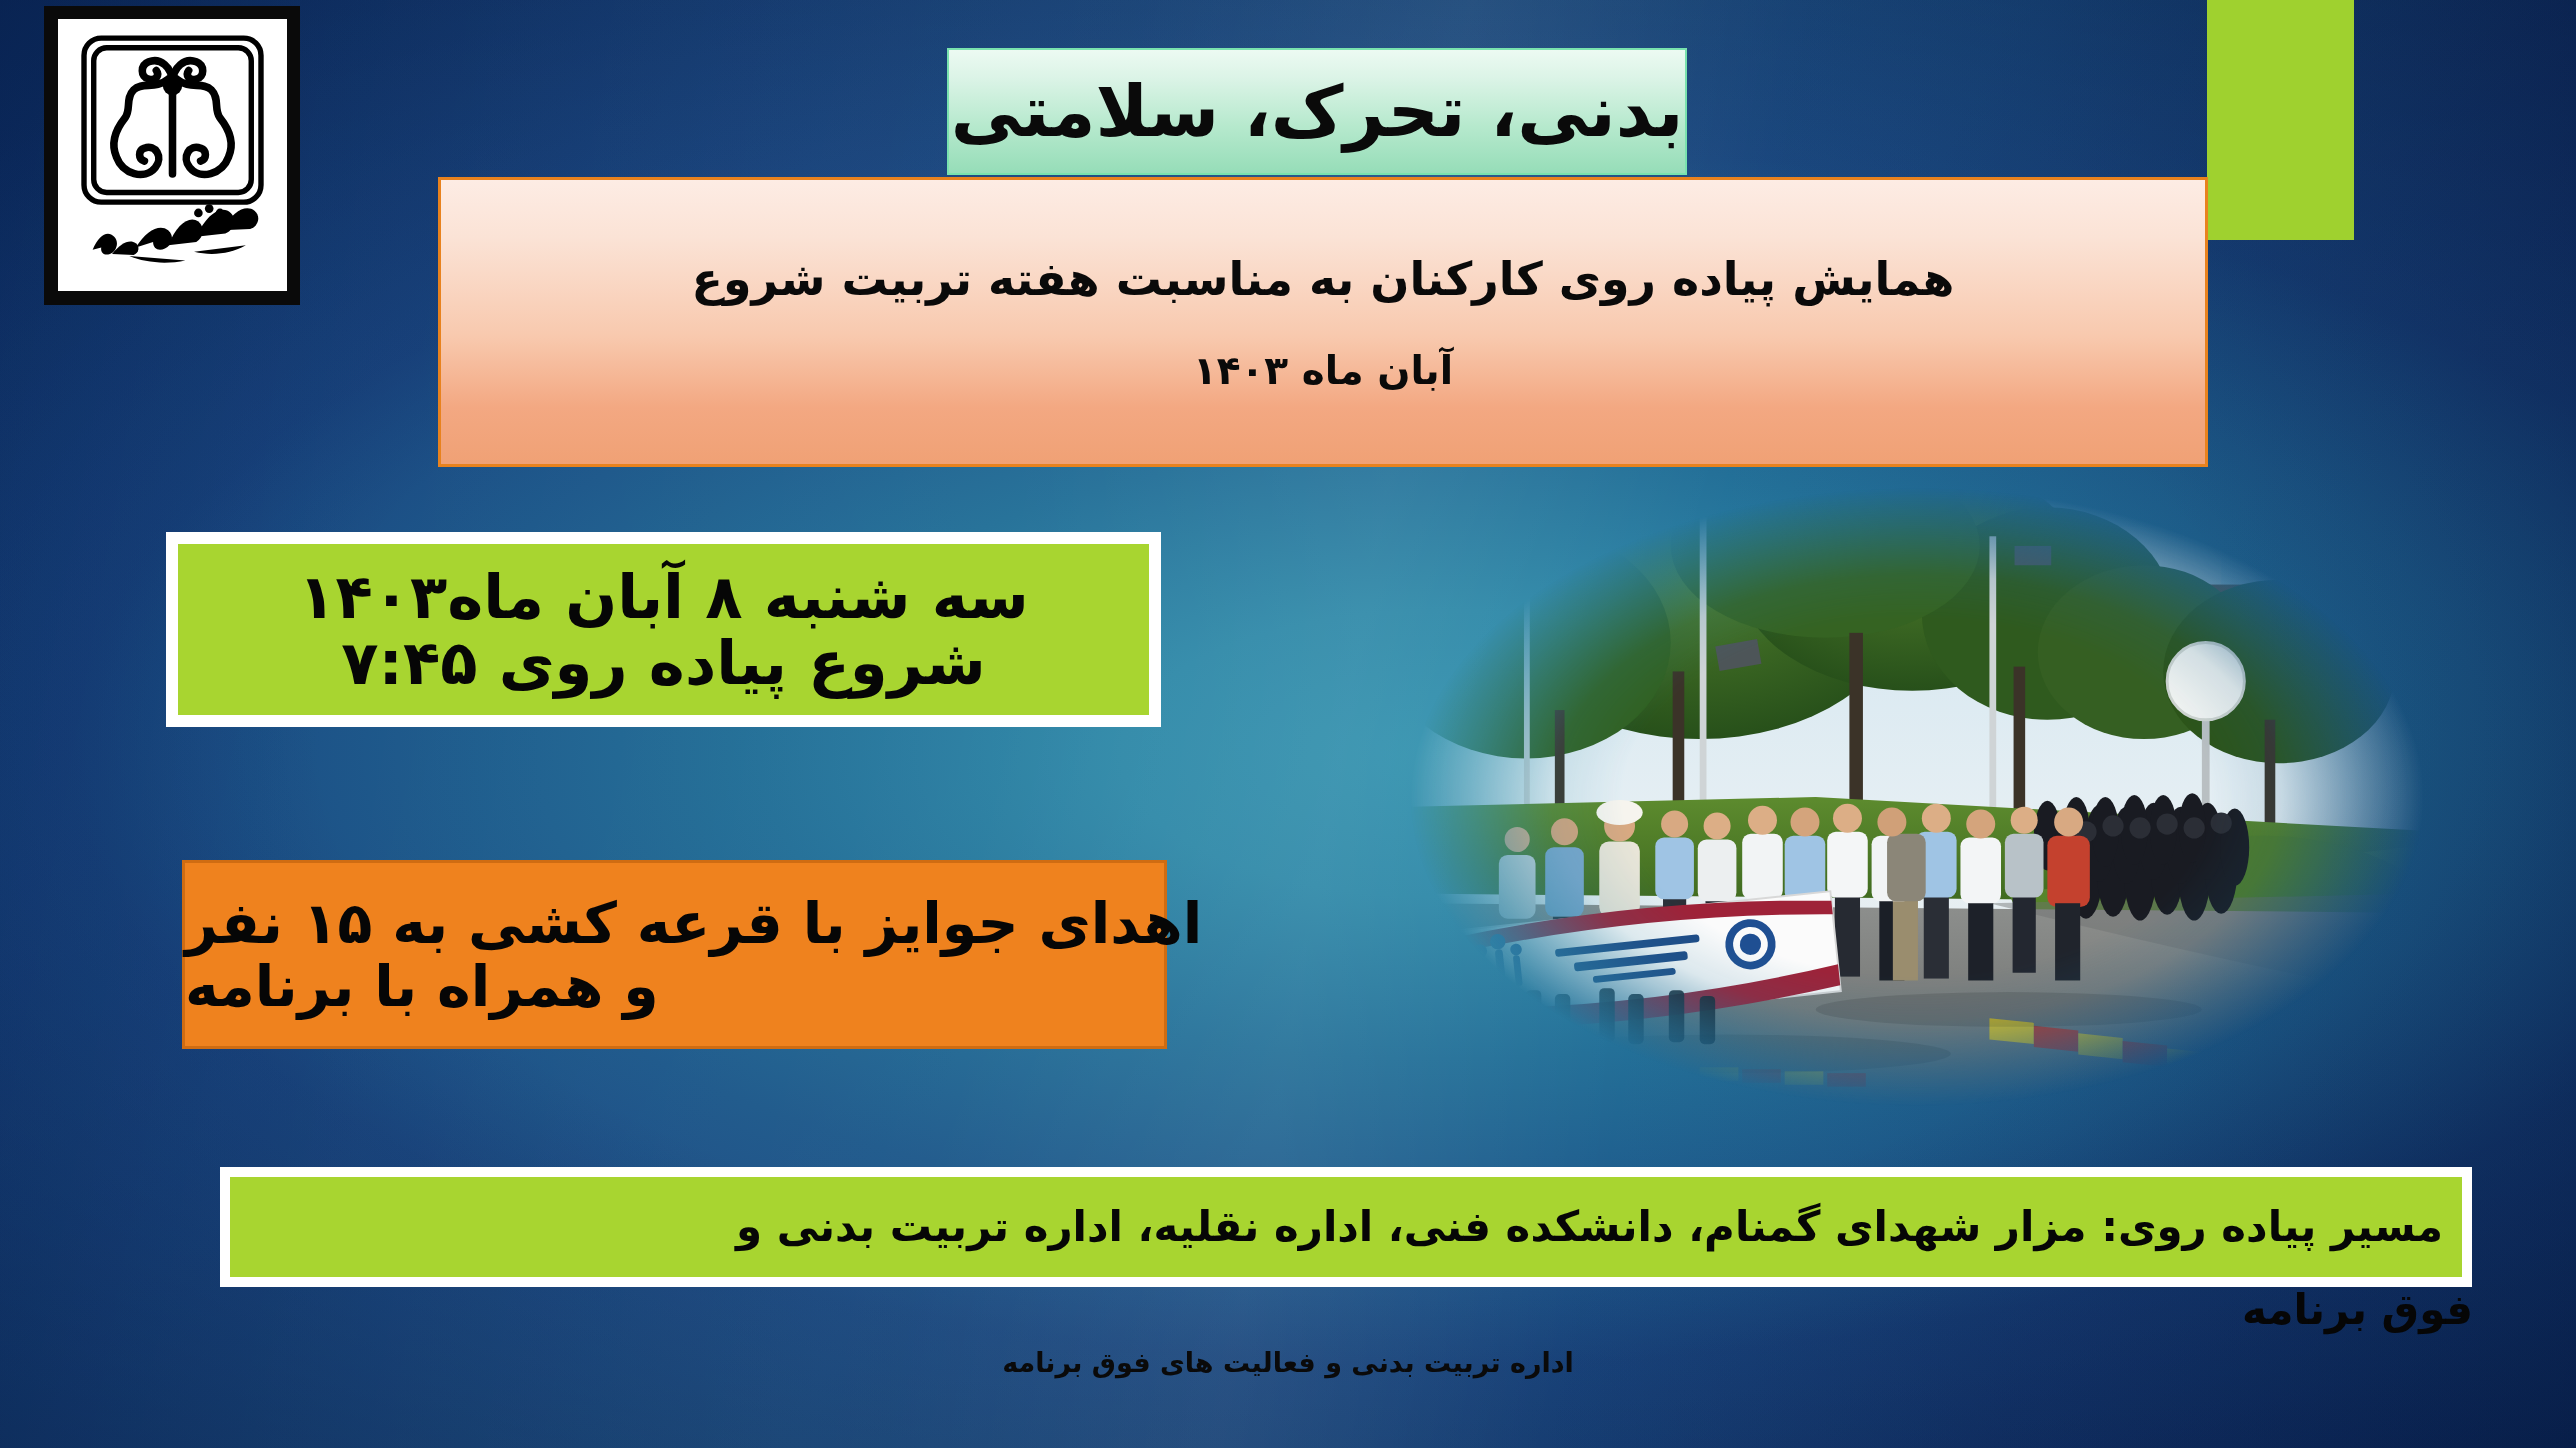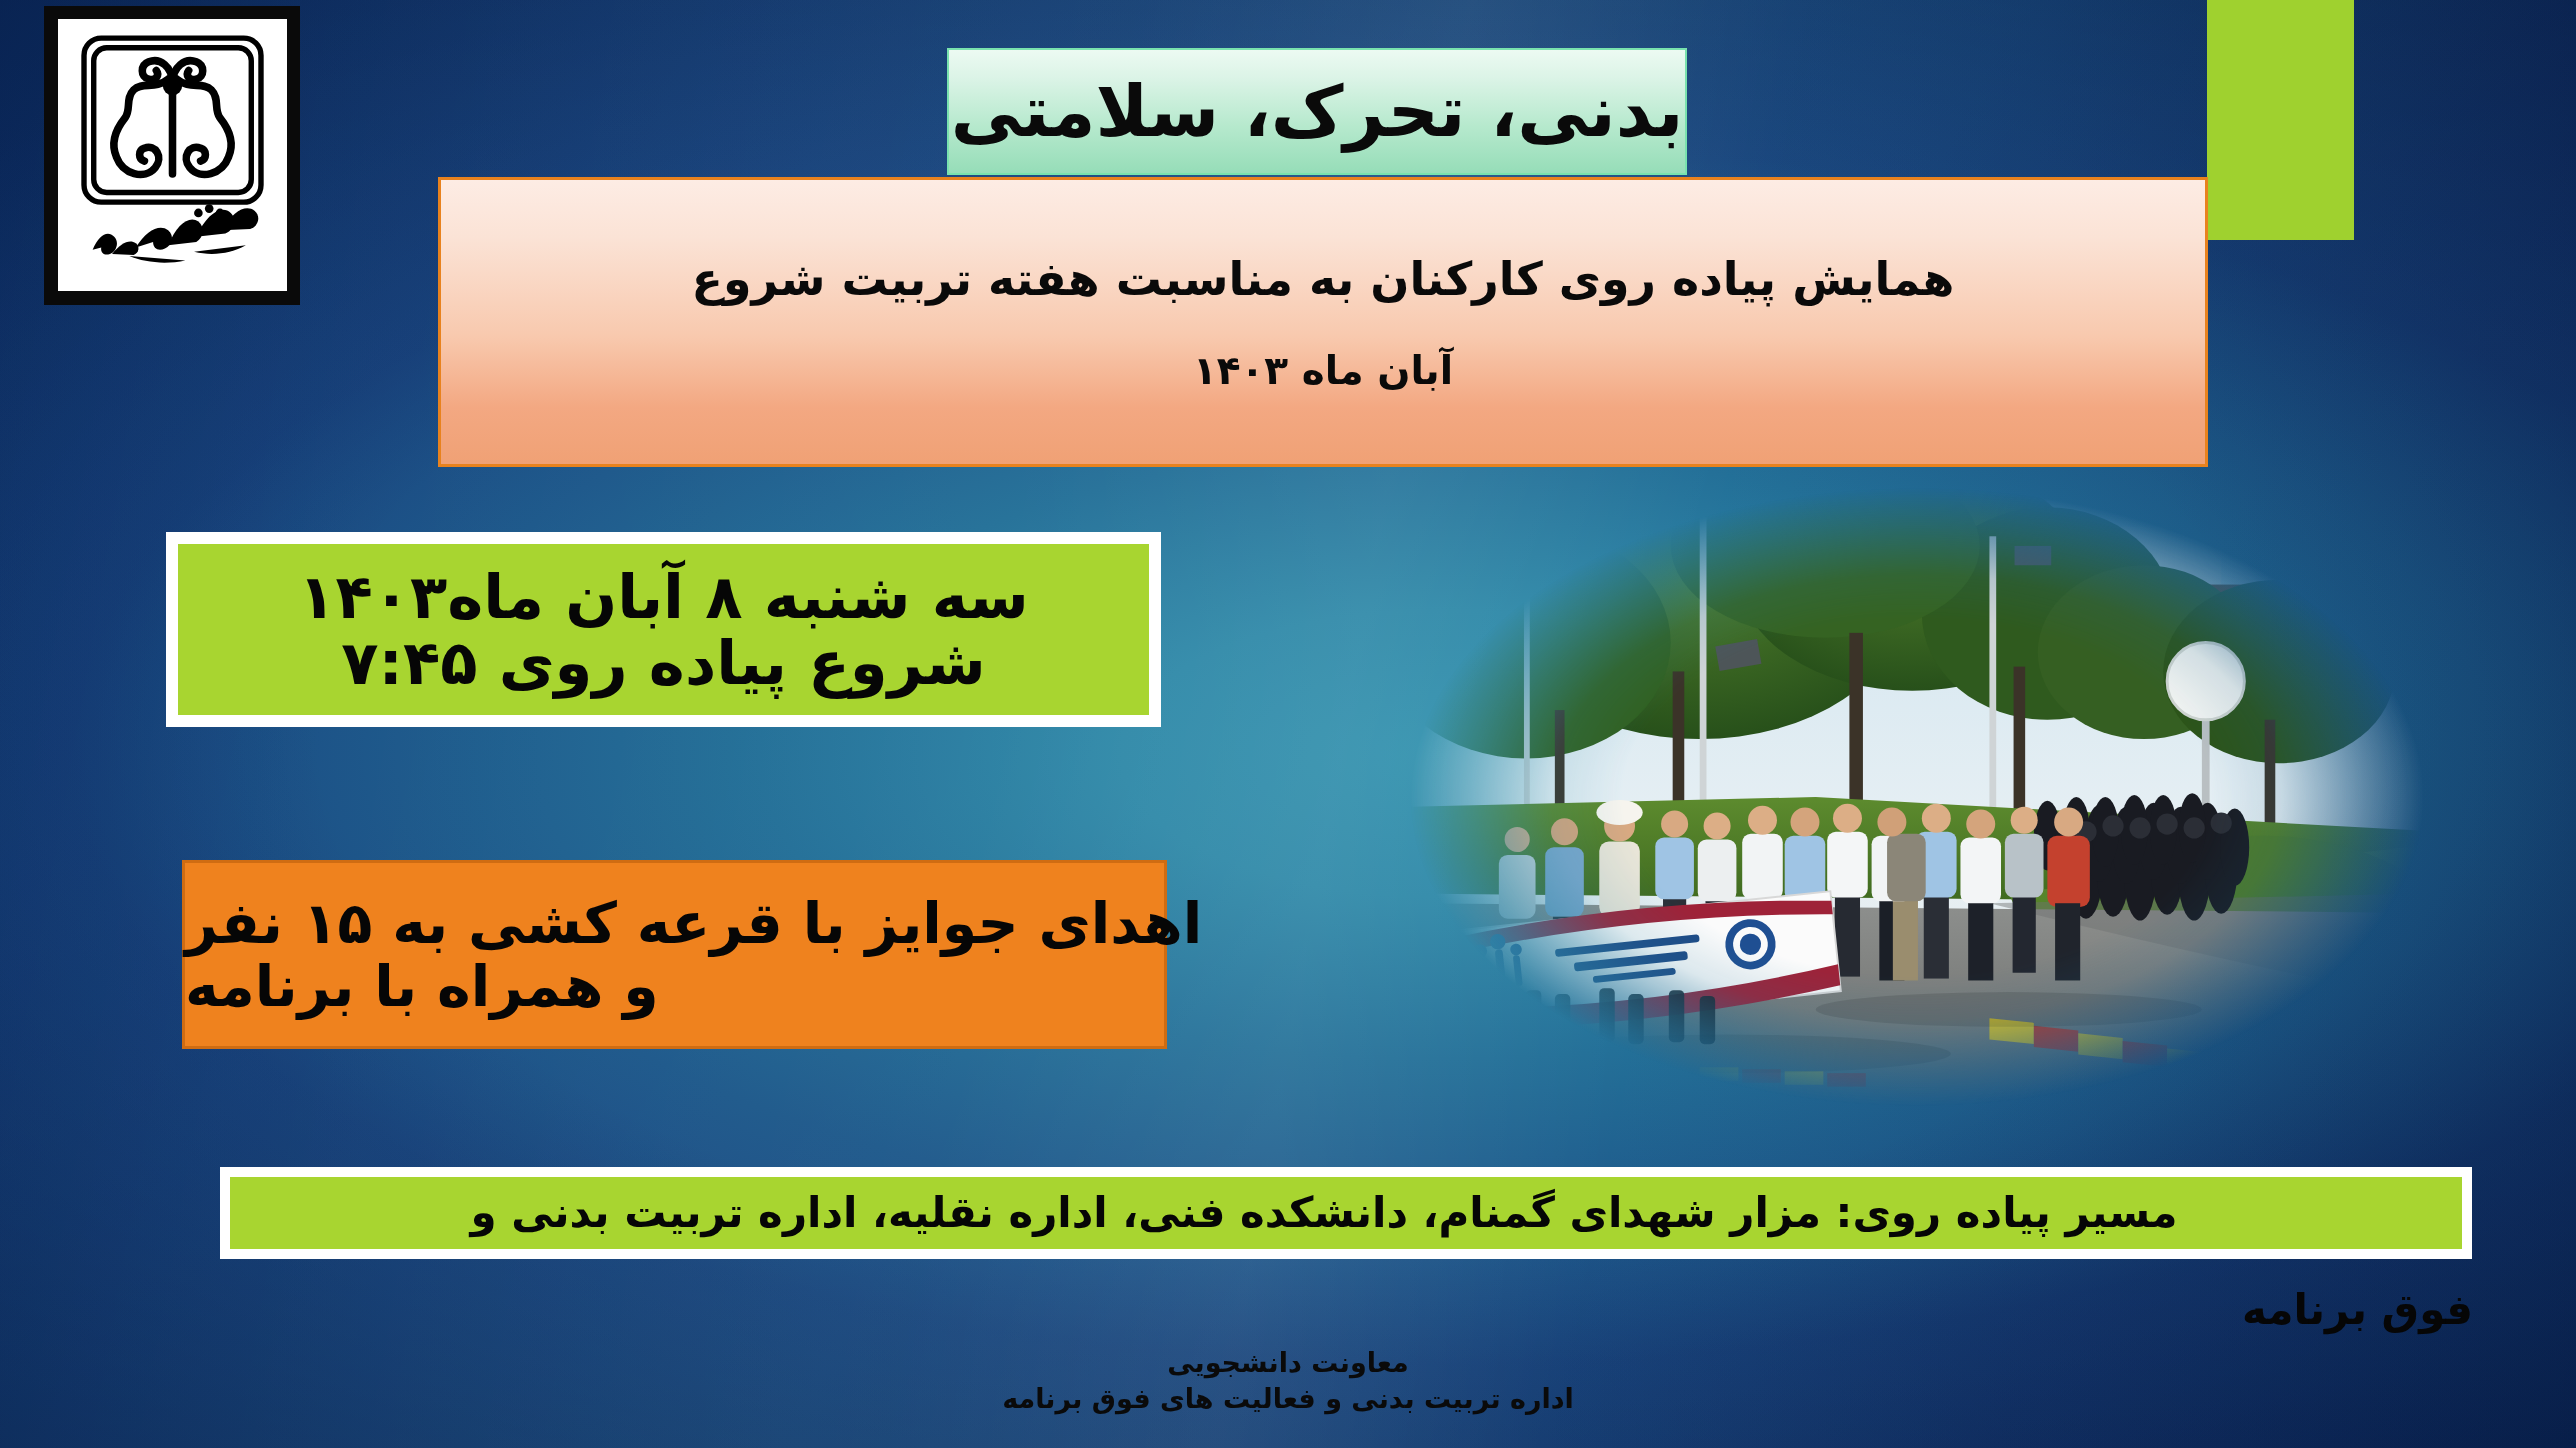--- a/index.html
+++ b/index.html
@@ -122,26 +122,26 @@
     font-size:57px;font-weight:700;color:#060606;
     line-height:1.1;white-space:nowrap;
   }
   .prize-line.l1{
     position:relative;margin-right:-60px;
   }
 
   
   .route-box{
     position:absolute;left:220px;top:1167px;
-    width:2252px;height:92px;
+    width:2252px;height:120px;
     box-sizing:border-box;
     border:10.6px solid #ffffff;
     background:#a8d530;
-    display:flex;align-items:center;justify-content:center;
-    padding-right:44px;
+    display:flex;align-items:center;justify-content:flex-start;
+    padding-right:19px;
   }
   .route-line{
     font-size:42px;font-weight:700;color:#060606;
     white-space:nowrap;line-height:1.1;
   }
   .route-overflow{
     position:absolute;left:2193px;top:1285px;
     width:280px;
     font-size:42px;font-weight:700;color:#060606;
     white-space:nowrap;
@@ -420,18 +420,17 @@
     <div class="prize-line l1">اهدای جوایز با قرعه کشی به ۱۵ نفر</div>
     <div class="prize-line">و همراه با برنامه</div>
   </div>
 
   <div class="route-box">
     <div class="route-line">مسیر پیاده روی: مزار شهدای گمنام،   دانشکده فنی،   اداره نقلیه،   اداره تربیت بدنی و</div>
   </div>
   <div class="route-overflow">فوق برنامه</div>
 
   <div class="footer">
-    <div class="footer-line1">معاونت دانشجویی</div>
     <div class="footer-line2">اداره تربیت بدنی و فعالیت های فوق برنامه</div>
   </div>
 
 </div>
 
 
 </body></html>

